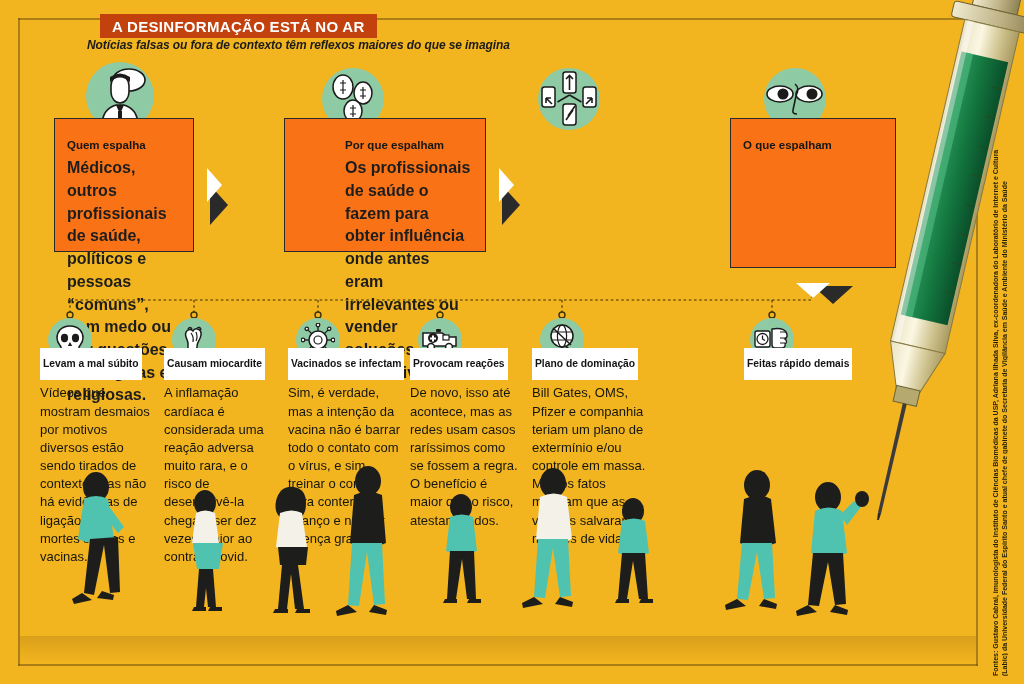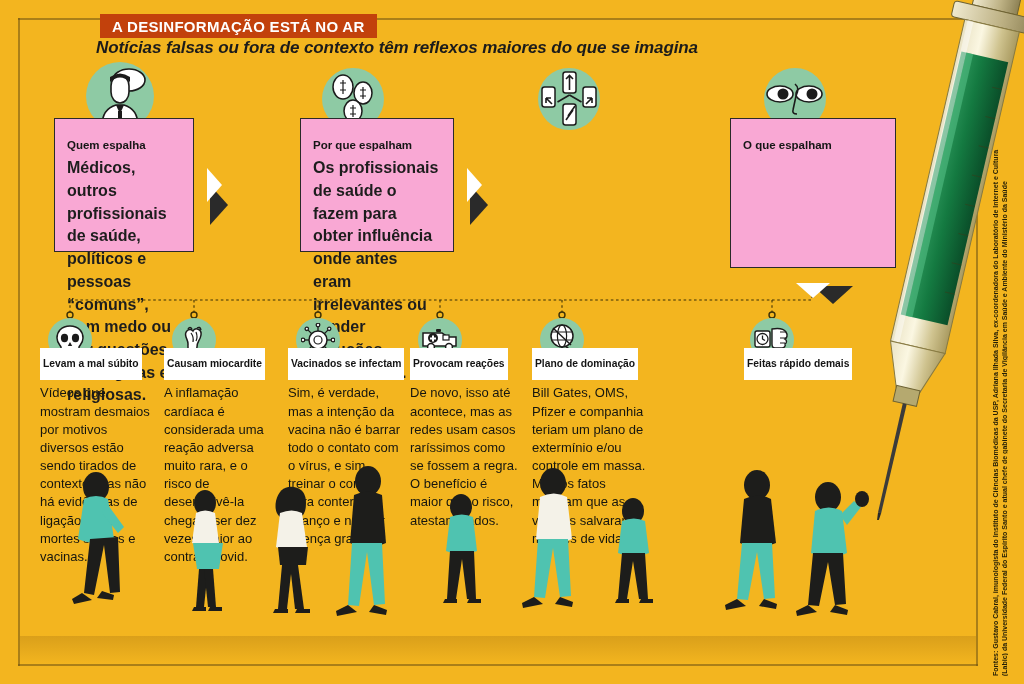--- a/index.html
+++ b/index.html
@@ -26,27 +26,27 @@
   
   .title-bar{
     position:absolute;left:100px;top:14px;height:24px;background:#c2410c;
     display:flex;align-items:center;padding:0 12px 0 12px;
   }
   .title-bar span{
     color:#fff;font-weight:bold;font-size:15px;letter-spacing:.3px;
     font-family:"Liberation Sans", sans-serif;
   }
   .subtitle{
-    position:absolute;left:96px;top:38px;
-    font-style:italic;font-weight:bold;font-size:17px;color:#1b1b1b;
+    position:absolute;left:87px;top:38px;
+    font-style:italic;font-weight:bold;font-size:12px;color:#1b1b1b;
     letter-spacing:-.1px;
   }
 
   
-  .chev-card{position:absolute;background:#f9a8d4;border:1.6px solid #2a2a2a;}
+  .chev-card{position:absolute;background:#f97316;border:1.6px solid #2a2a2a;}
   .chev-card .ctitle{
     font-weight:bold;font-size:11.5px;color:#161616;margin:0 0 5px 0;
     line-height:1.15;
   }
   .chev-card .cbody{
     font-size:16px;color:#1d1d1d;line-height:1.42;font-weight:bold;
   }
   .chev-inner{padding:20px 14px 12px 12px;}
   
   .notch{position:absolute;right:-17px;top:50%;transform:translateY(-50%);width:0;height:0;}
@@ -164,21 +164,21 @@
         <ellipse cx="38" cy="22" rx="9" ry="11"></ellipse>
         <ellipse cx="28" cy="40" rx="9" ry="11"></ellipse>
       </g>
       <g stroke="#1b1b1b" stroke-width="1.2">
         <path d="M18 9 v14 M15 12 h6 M15 19 h6"></path>
         <path d="M38 16 v12 M35 19 h6 M35 25 h6"></path>
         <path d="M28 34 v12 M25 37 h6 M25 43 h6"></path>
       </g>
     </svg>
   </div>
-  <div class="chev-card" style="left:300px;top:118px;width:152px;height:132px;">
+  <div class="chev-card" style="left:284px;top:118px;width:152px;height:132px;padding-left:48px;">
     <div class="chev-inner">
       <div class="ctitle">Por que espalham</div>
       <div class="cbody">Os profissionais de saúde o fazem para obter influência onde antes eram irrelevantes ou vender soluções alternativas.</div>
     </div>
     <div class="notch">
       <div class="notch-out"></div>
         <div class="notch-in"></div>
     </div>
   </div>
 

